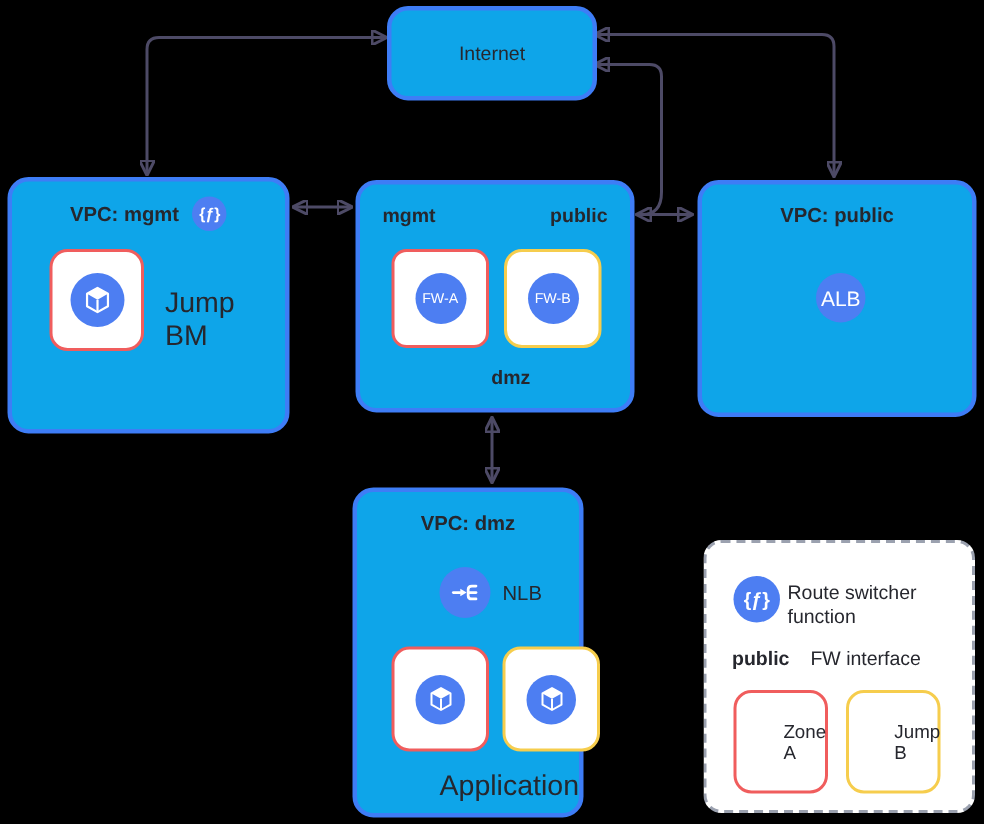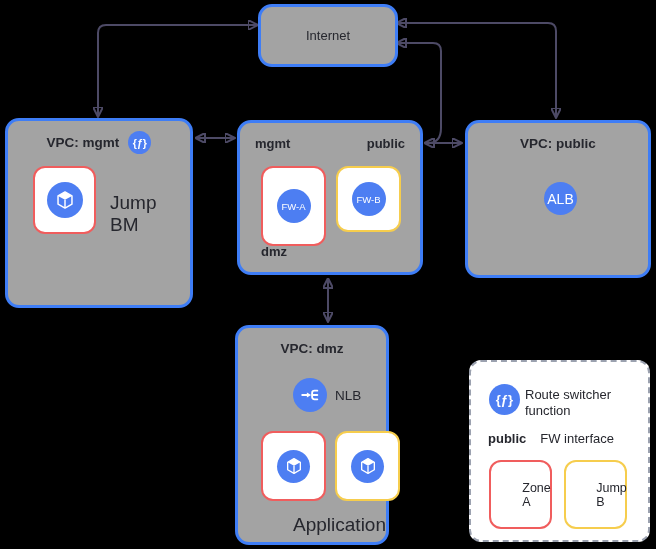--- a/index.html
+++ b/index.html
@@ -9,21 +9,21 @@
   }
   html,body{margin:0;padding:0;background:var(--background);}
   .canvas{
     position:relative;width:656px;height:549px;background:var(--background);
     font-family:"Liberation Sans",sans-serif;color:var(--text);overflow:hidden;
   }
   .arrows{position:absolute;inset:0;z-index:0;}
   .arrows path{stroke:var(--arrow);stroke-width:2;fill:none;stroke-linejoin:round;}
   .ah{fill:var(--arrow);}
   .box{
-    position:absolute;background:#a3a3a3;border:3px solid var(--box_border);
+    position:absolute;background:#0ea5e9;border:3px solid var(--box_border);
     border-radius:14px;box-sizing:border-box;z-index:1;
   }
   .legend{
     position:absolute;background:#fff;border:2px dashed var(--legend_border);
     border-radius:12px;box-sizing:border-box;z-index:1;
   }
   .zone{
     position:absolute;background:#fff;border:2.5px solid;border-radius:12px;
     box-sizing:border-box;display:flex;align-items:center;justify-content:center;
   }
@@ -60,47 +60,47 @@
     <path d="M 397 43 H 433 Q 441 43 441 51 V 128 Q 441 143 428 143" marker-start="url(#ah)"></path>
     <path d="M 425 143 H 461" marker-start="url(#ah)" marker-end="url(#ah)"></path>
     <path d="M 196 138 H 234" marker-start="url(#ah)" marker-end="url(#ah)"></path>
     <path d="M 328 279 V 321" marker-start="url(#ah)" marker-end="url(#ah)"></path>
   </svg>
 
   <div class="box" style="left:258px;top:4px;width:140px;height:63px;display:flex;align-items:center;justify-content:center;">
     <span style="font-size:13px;">Internet</span>
   </div>
 
-  <div class="box" style="left:5px;top:118px;width:188px;height:190px;">
+  <div class="box" style="left:5px;top:118px;width:188px;height:171px;">
     <div class="title-row">
       <span class="title">VPC: mgmt</span>
       <span class="circle func" style="width:23px;height:23px;">{ƒ}</span>
     </div>
     <div class="zone red" style="left:25px;top:45px;width:63px;height:68px;">
       <span class="circle" style="width:36px;height:36px;">
         <svg viewBox="0 0 24 24" width="22" height="22">
           <path d="M12 3.2 L19.6 7.5 L12 11.8 L4.4 7.5 Z" fill="#fff"></path>
           <path d="M12 3.2 L19.6 7.5 L19.6 16.5 L12 20.8 L4.4 16.5 L4.4 7.5 Z" fill="none" stroke="#fff" stroke-width="1.6" stroke-linejoin="round"></path>
           <path d="M12 11.8 V20.8" stroke="#fff" stroke-width="1.6"></path>
         </svg>
       </span>
     </div>
     <span class="nlabel" style="left:102px;top:71px;">Jump BM</span>
   </div>
 
   <div class="box" style="left:237px;top:120px;width:186px;height:155px;">
     <span class="iface" style="left:15px;top:13px;">mgmt</span>
     <span class="iface" style="right:15px;top:13px;">public</span>
-    <div class="zone red" style="left:21px;top:43px;width:65px;height:80px;">
+    <div class="zone red" style="left:21px;top:43px;width:65px;height:66px;border-radius:10px;">
       <span class="circle fw-text" style="width:34px;height:34px;">FW-A</span>
     </div>
     <div class="zone yellow" style="left:96px;top:43px;width:65px;height:66px;">
       <span class="circle fw-text" style="width:34px;height:34px;">FW-B</span>
     </div>
-    <span class="iface" style="left:0;right:0;bottom:13px;text-align:left;padding-left:21px;">dmz</span>
+    <span class="iface" style="left:0;right:0;bottom:13px;text-align:center;padding-left:21px;">dmz</span>
   </div>
 
   <div class="box" style="left:465px;top:120px;width:186px;height:158px;">
     <div class="title-center title">VPC: public</div>
     <span class="circle alb-text" style="position:absolute;left:76px;top:59px;width:33px;height:33px;">ALB</span>
   </div>
 
   <div class="box" style="left:235px;top:325px;width:154px;height:220px;">
     <div class="title-center title">VPC: dmz</div>
     <span class="circle" style="position:absolute;left:55px;top:50px;width:34px;height:34px;">

